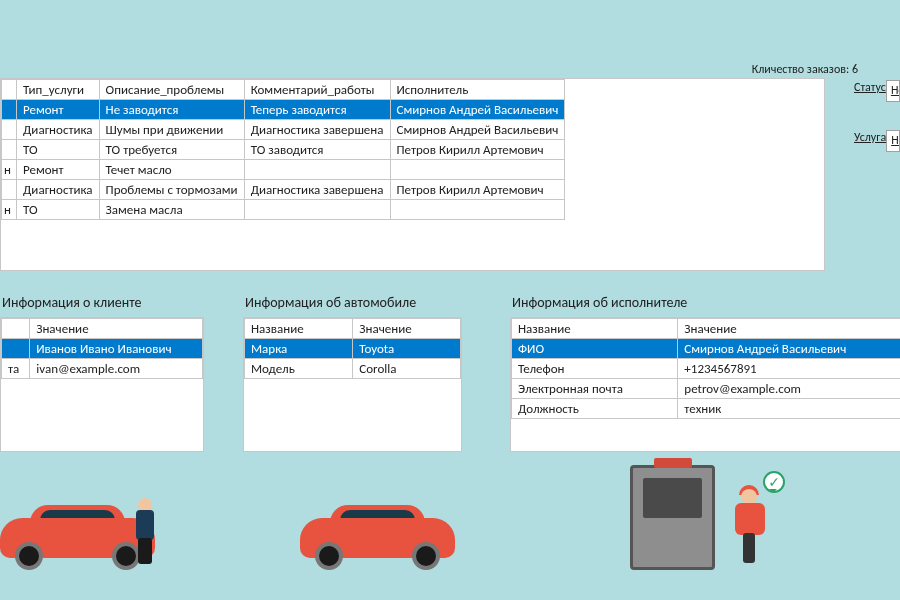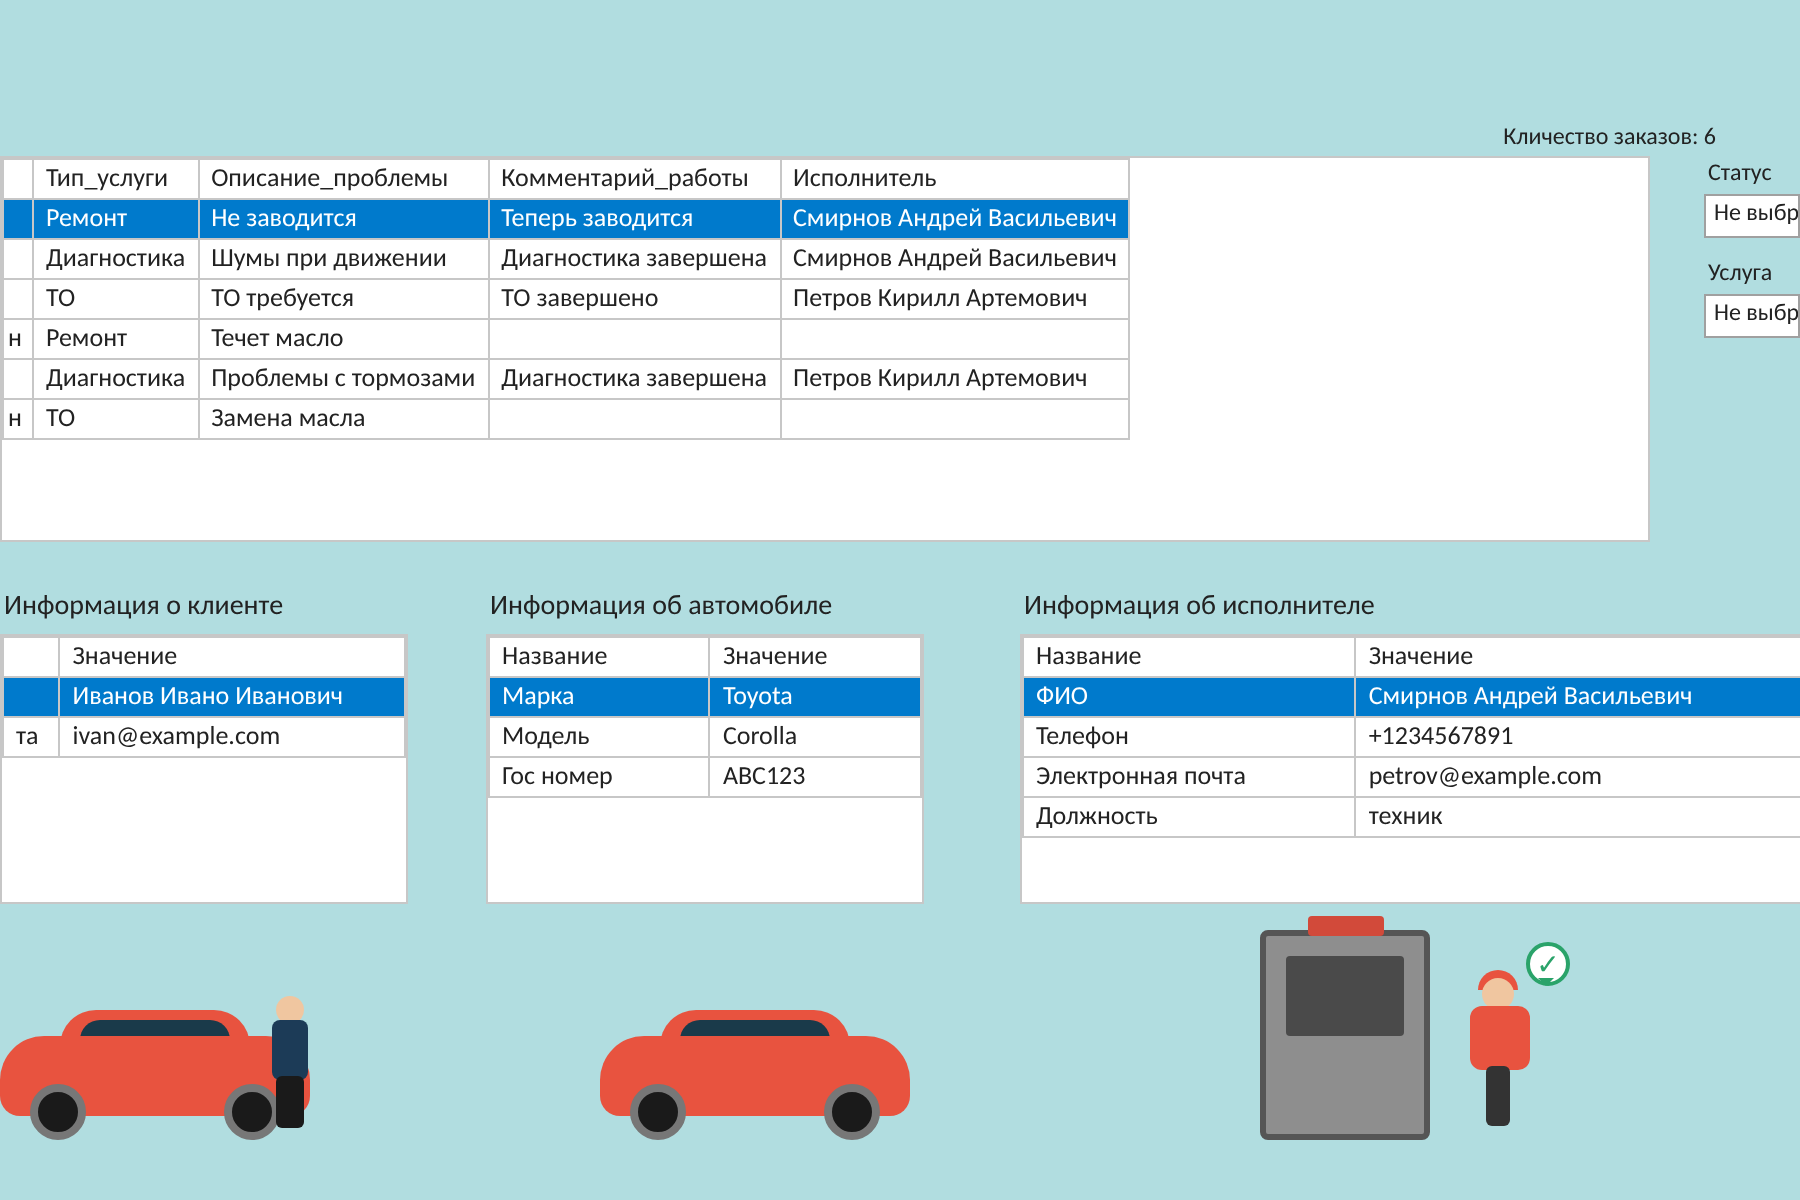--- a/index.html
+++ b/index.html
@@ -26,21 +26,22 @@
     width: 825px;
     height: 193px;
     background: #fff;
     border: 1px solid #c7c7c7;
   }
   .filter-group {
     position: absolute;
     right: 0;
     width: 48px;
     display: flex;
-    flex-direction: column;
+    flex-direction: row;
+    text-decoration: underline;
   }
   .filter-group.status { top: 80px; }
   .filter-group.service { top: 130px; }
   .filter-label { font-size: 12px; margin-bottom: 3px; padding-left: 2px; }
   .filter-select {
     height: 22px;
     border: 1px solid #a0a0a0;
     background: #fff;
     padding: 2px 4px;
     font-family: inherit;
@@ -220,21 +221,21 @@
           <td></td>
           <td>Диагностика</td>
           <td>Шумы при движении</td>
           <td>Диагностика завершена</td>
           <td>Смирнов Андрей Васильевич</td>
         </tr>
         <tr>
           <td></td>
           <td>ТО</td>
           <td>ТО требуется</td>
-          <td>ТО завершено</td>
+          <td>ТО заводится</td>
           <td>Петров Кирилл Артемович</td>
         </tr>
         <tr>
           <td>н</td>
           <td>Ремонт</td>
           <td>Течет масло</td>
           <td></td>
           <td></td>
         </tr>
         <tr>
@@ -290,24 +291,20 @@
           </tr>
         </thead>
       <tbody id="car-body">
           <tr class="selected-row">
             <td>Марка</td>
             <td>Toyota</td>
           </tr>
           <tr>
             <td>Модель</td>
             <td>Corolla</td>
-          </tr>
-          <tr>
-            <td>Гос номер</td>
-            <td>ABC123</td>
           </tr>
         </tbody>
     </table>
   </div>
 </div>
 
 <div class="info-section info-performer">
   <div class="info-title">Информация об исполнителе</div>
   <div class="info-panel">
     <table class="info-table">

